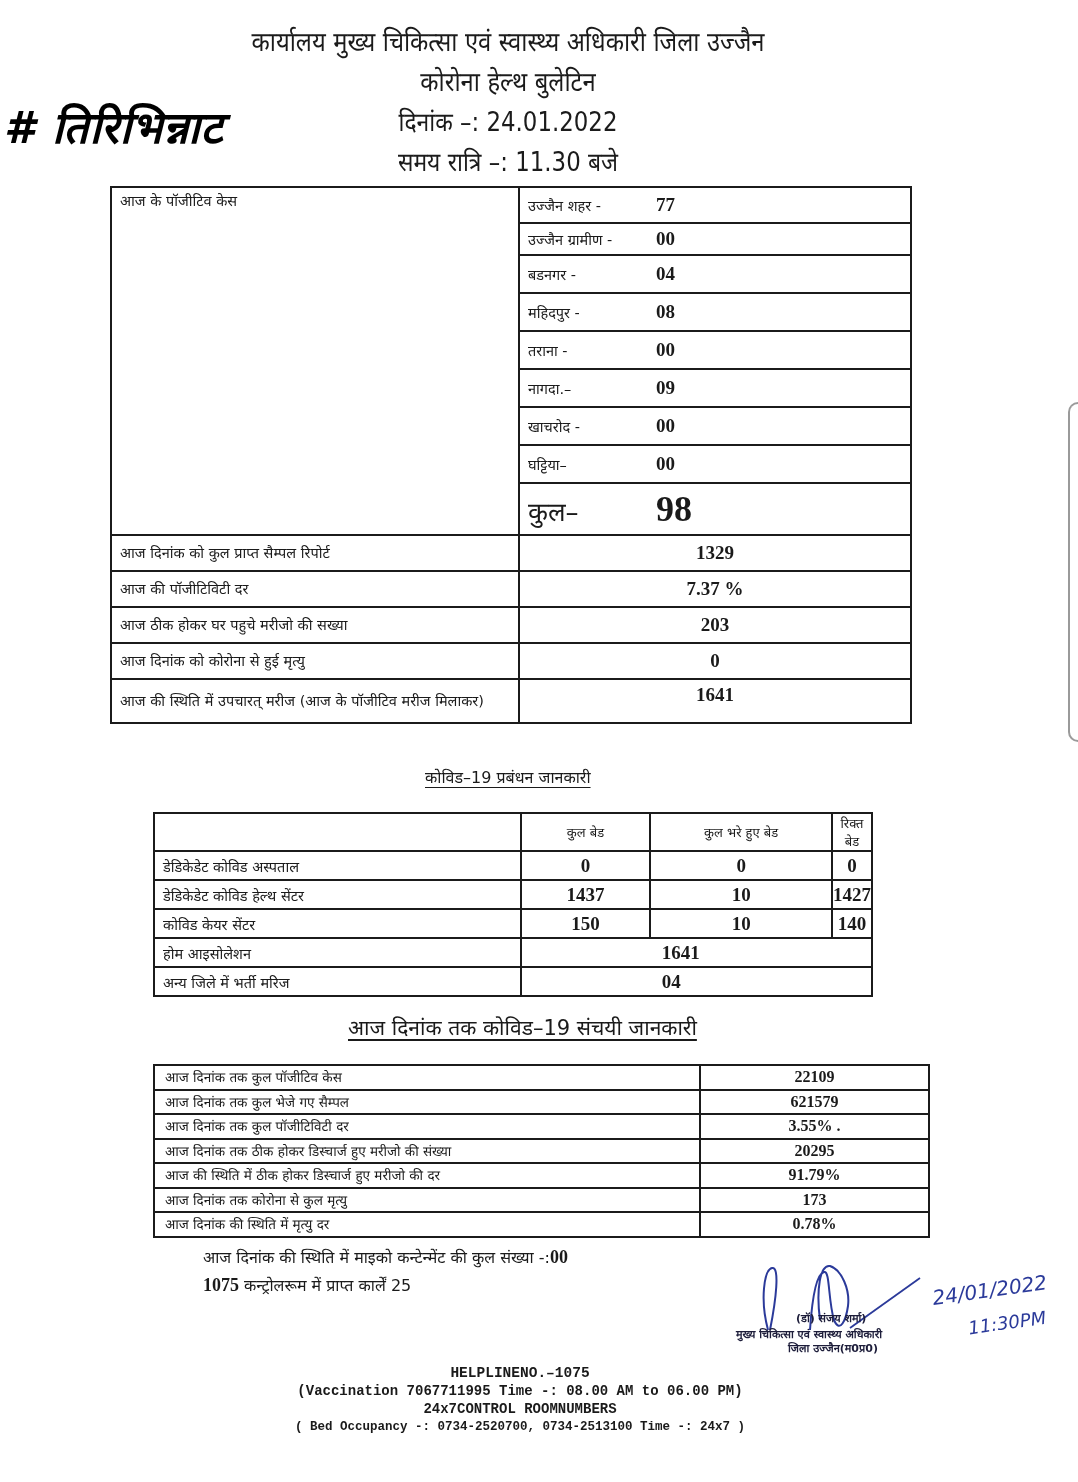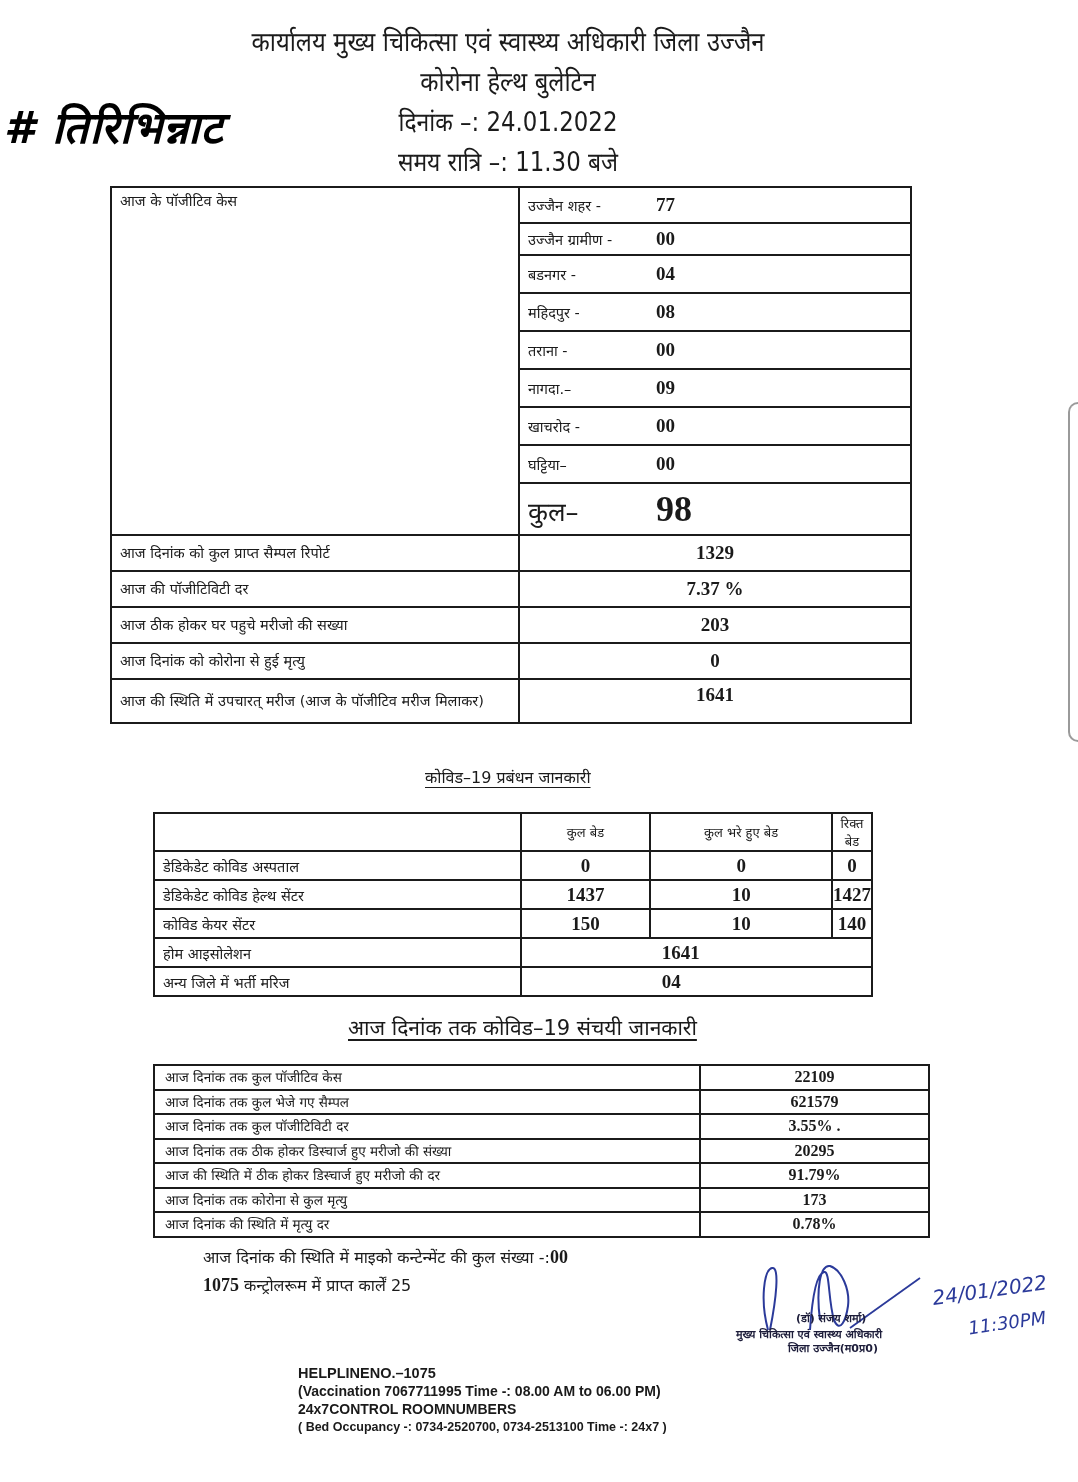--- a/index.html
+++ b/index.html
@@ -52,21 +52,21 @@
   .note2 { left: 203px; top: 1274px; }
 
   .signature { position: absolute; left: 750px; top: 1260px; width: 320px; height: 110px; }
   .sig-scribble { position: absolute; left: 0; top: 0; }
   .sig-name { position: absolute; left: 46px; top: 50px; font-family: "DejaVu Sans", sans-serif; font-size: 11px; font-weight: bold; color: #1d1d3a; }
   .sig-title { position: absolute; left: -14px; top: 66px; font-family: "DejaVu Sans", sans-serif; font-size: 11px; font-weight: bold; color: #1d1d3a; }
   .sig-district { position: absolute; left: 38px; top: 80px; font-family: "DejaVu Sans", sans-serif; font-size: 11px; font-weight: bold; color: #1d1d3a; }
   .sig-date { position: absolute; left: 182px; top: 18px; font-family: "DejaVu Sans", sans-serif; font-style: italic; font-size: 20px; color: #2b3a9a; transform: rotate(-8deg); }
   .sig-time { position: absolute; left: 218px; top: 52px; font-family: "DejaVu Sans", sans-serif; font-style: italic; font-size: 18px; color: #2b3a9a; transform: rotate(-8deg); }
 
-  .footer { position: absolute; left: 298px; top: 1364px; width: 480px; font-family: Liberation Sans, sans-serif; font-weight: bold; }
+  .footer { position: absolute; left: 280px; top: 1364px; width: 480px; text-align: center; font-family: Liberation Mono, monospace; font-weight: bold; }
   .footer div { line-height: 18px; font-size: 14px; }
   .footer .f1 { font-size: 14.5px; }
   .footer .f5 { font-size: 12.5px; }
 
   .edge-handle { position: absolute; left: 1068px; top: 402px; width: 14px; height: 340px; border: 2px solid #9a9a9a; border-right: none; border-radius: 10px 0 0 10px; }
 </style>
 </head>
 <body>
 
 <div class="header">

